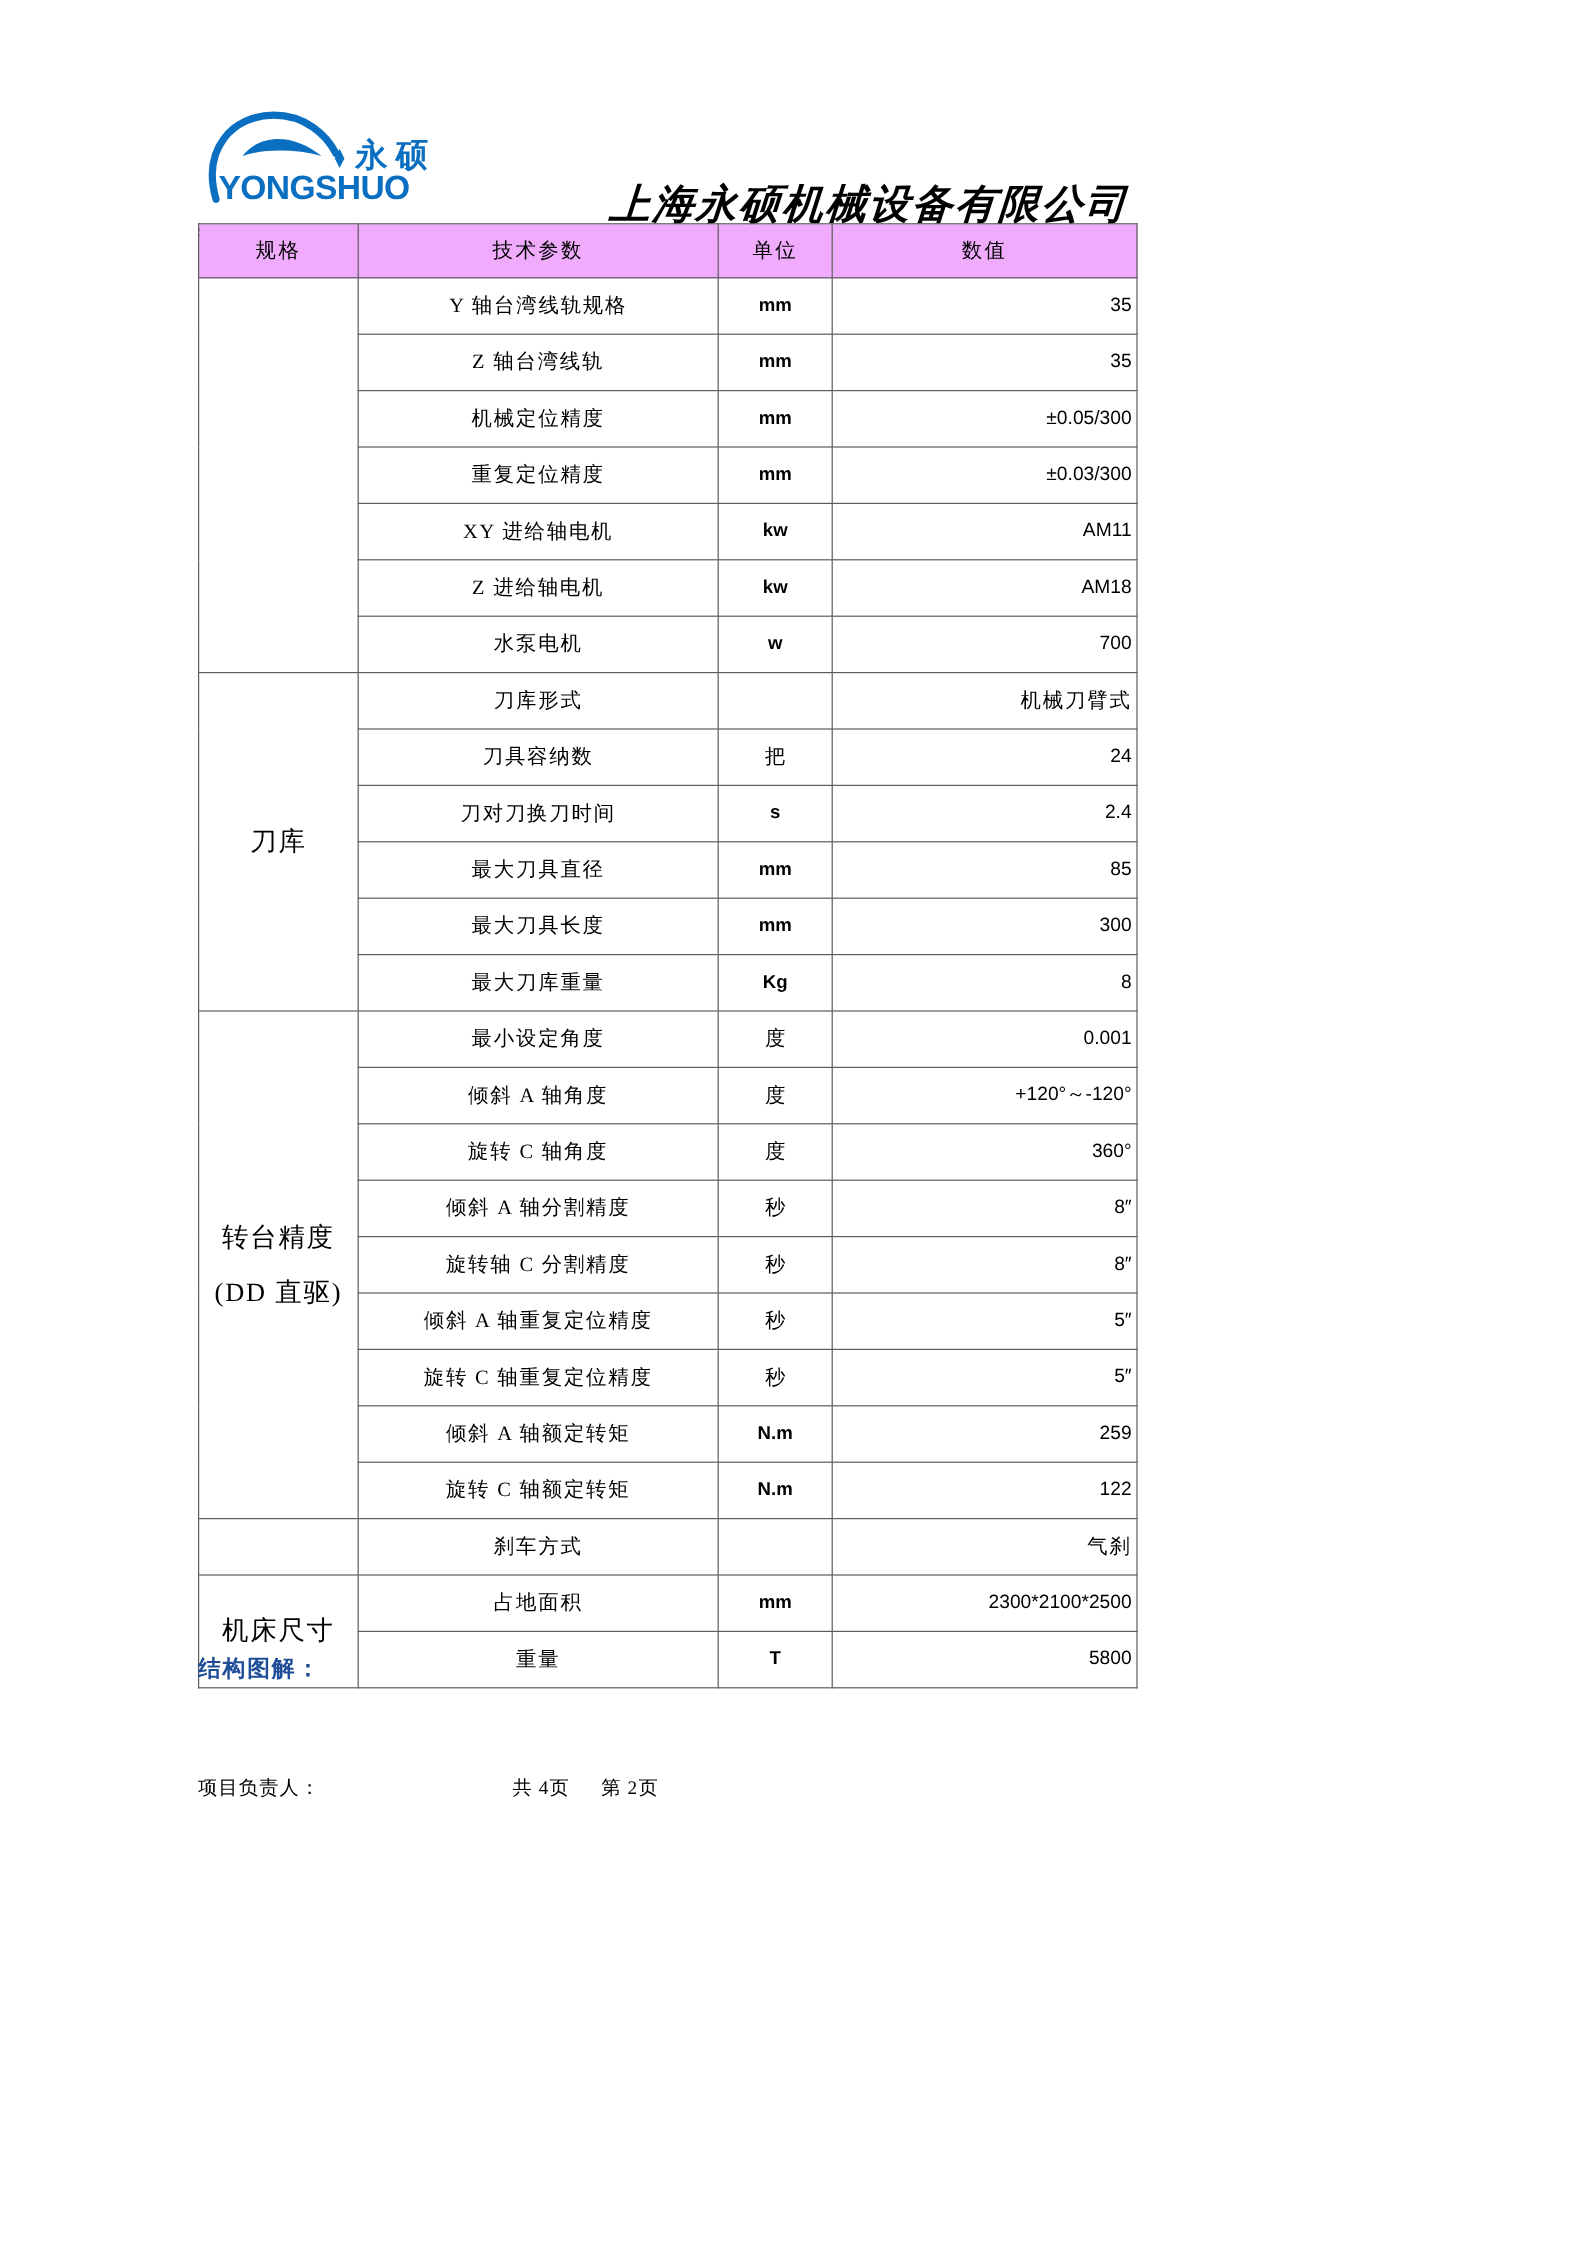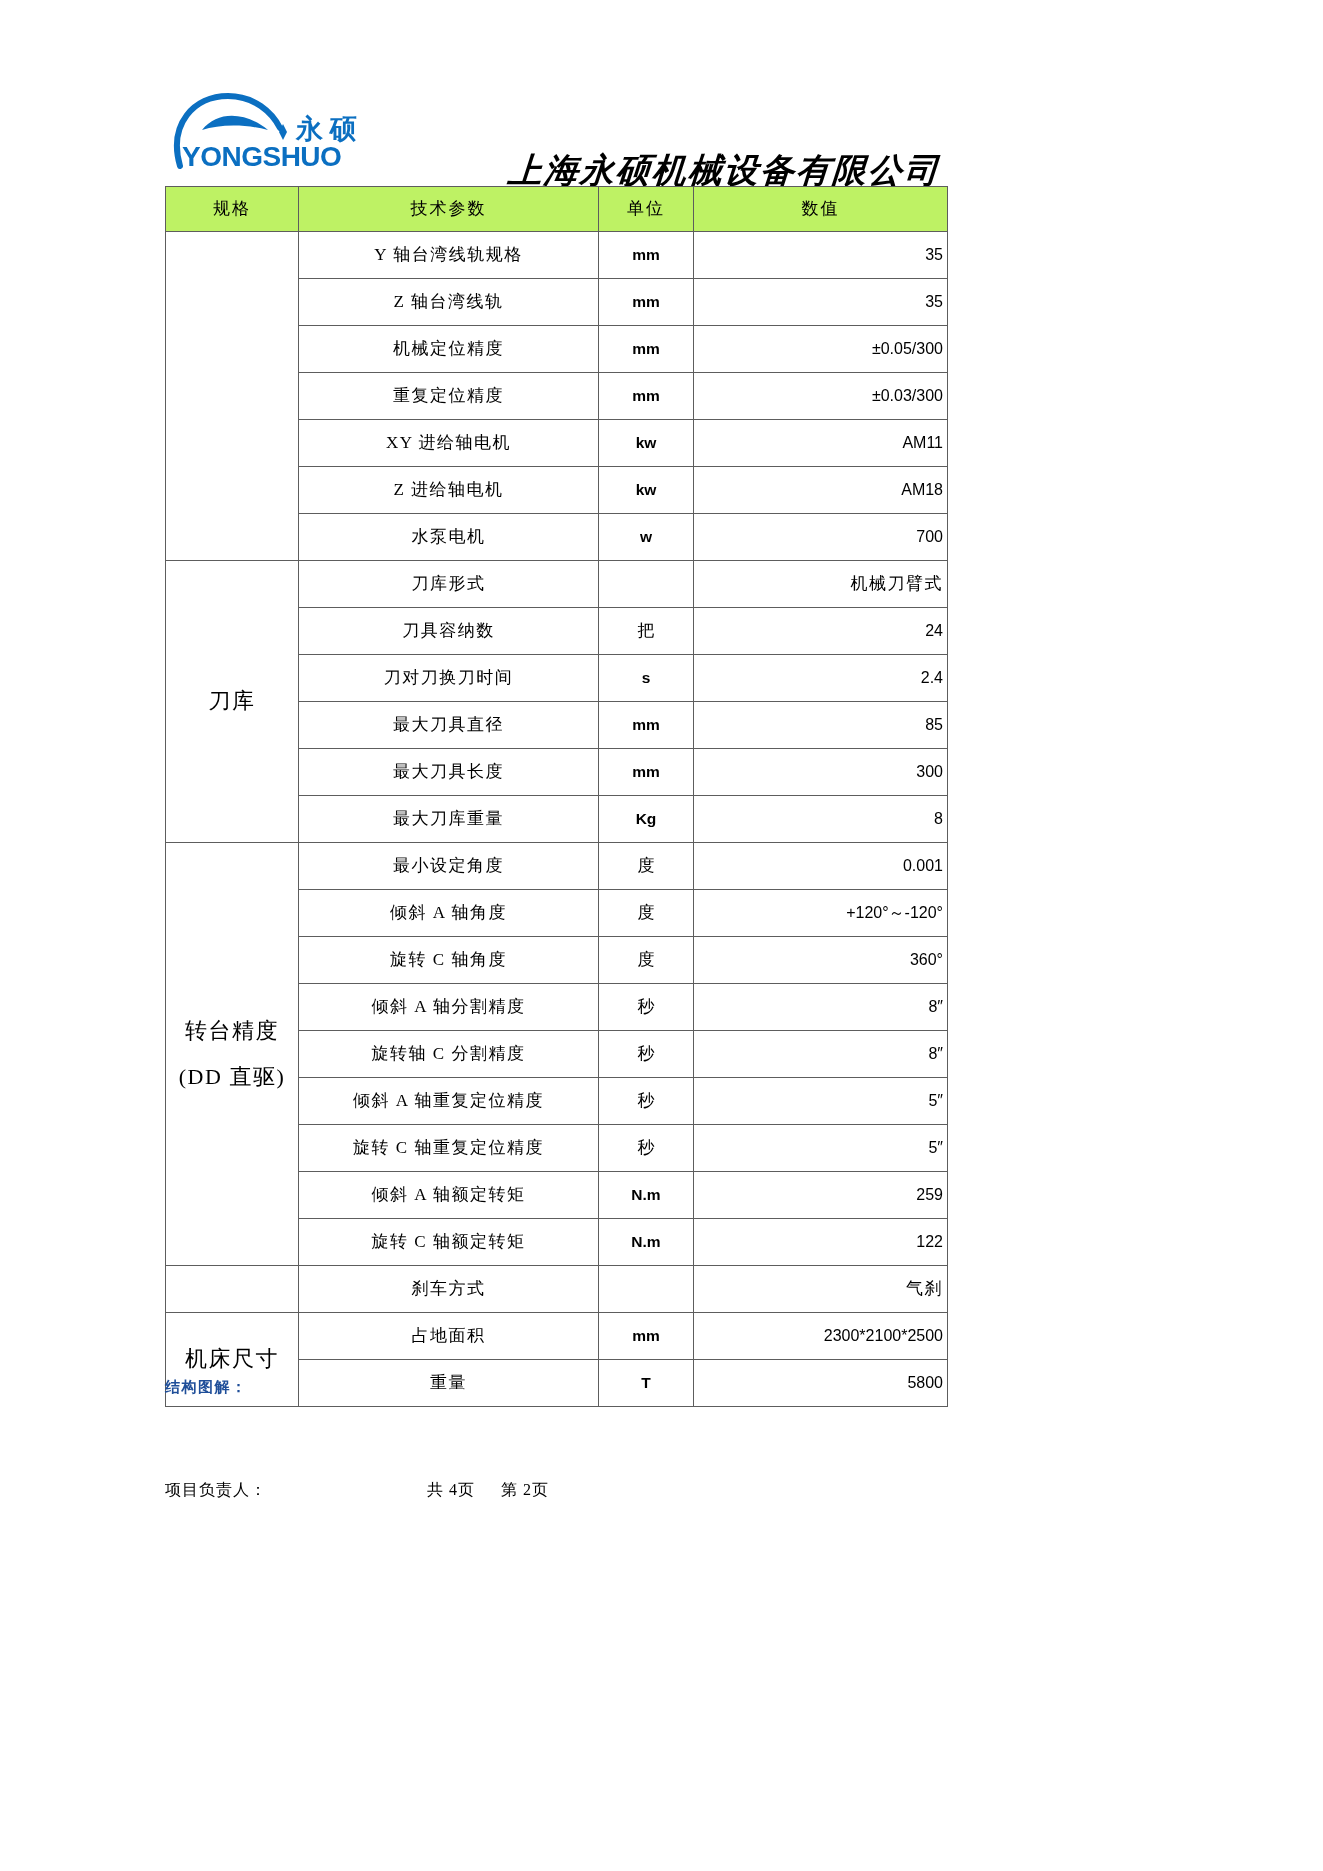--- a/index.html
+++ b/index.html
@@ -83,21 +83,21 @@
   .spec-table th,
   .spec-table td{
     border:1px solid #5d5d5d;
     text-align:center;
     vertical-align:middle;
     padding:0 4px;
     color:#000000;
     line-height:1.25;
   }
   .spec-table thead th{
-    background:#bef264;
+    background:#f0abfc;
     height:44px;
     font-weight:normal;
     font-family:"Liberation Serif", serif;
     font-size:17px;
     letter-spacing:2px;
   }
   .spec-table tbody td{
     height:46px;
   }
   td.param{
@@ -140,21 +140,21 @@
     border-top:1.6px solid #3a3a3a;
   }
 
   
   .section-note{
     position:absolute;
     left:165px;
     top:1378px;
     font-family:"Liberation Serif", serif;
     font-weight:bold;
-    font-size:15px;
+    font-size:19px;
     letter-spacing:1.5px;
     color:#1f4e99;
   }
 
   .footer{
     position:absolute;
     left:165px;
     top:1480px;
     width:782px;
     height:24px;

